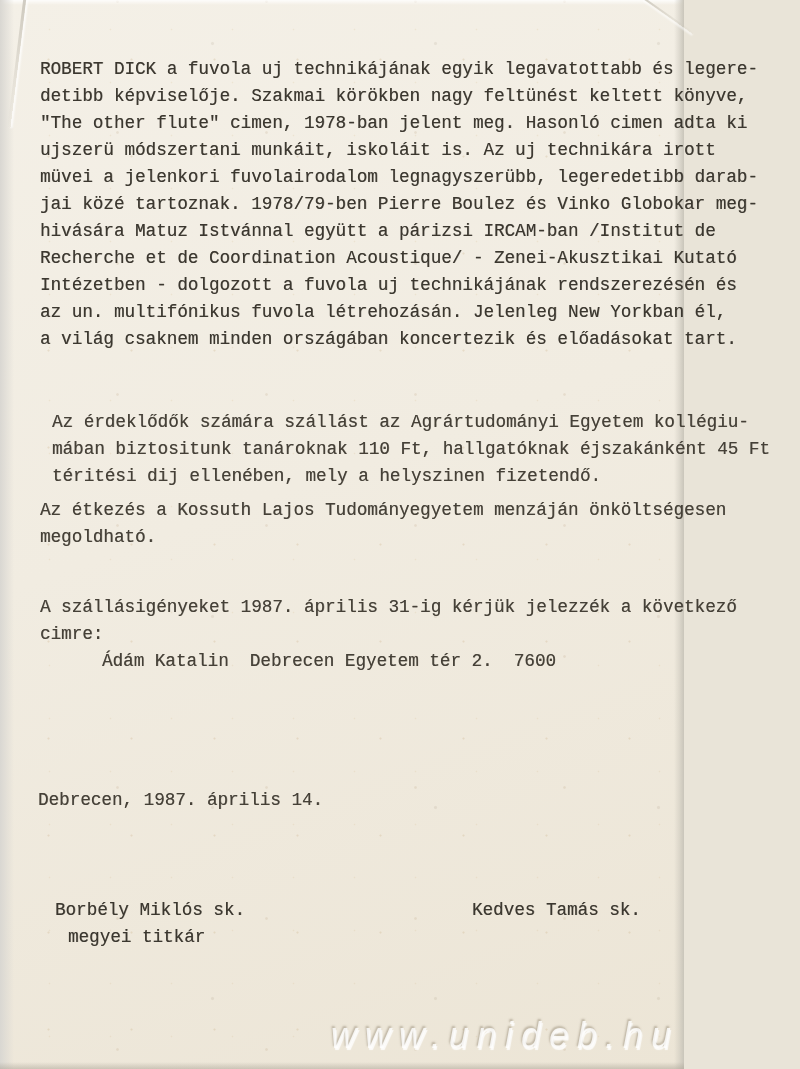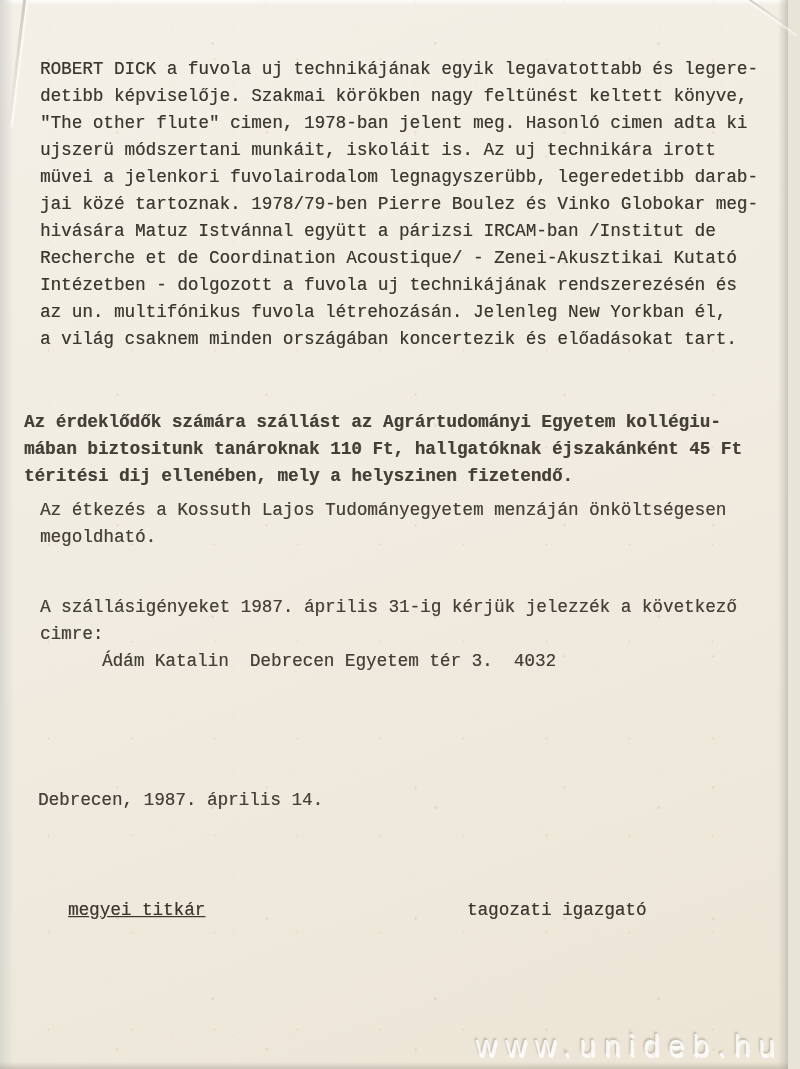--- a/index.html
+++ b/index.html
@@ -5,21 +5,21 @@
   html, body {
     margin: 0;
     padding: 0;
     width: 800px;
     height: 1069px;
     overflow: hidden;
     background: #e9e4d8;
   }
   .paper {
     position: relative;
-    width: 788px;
+    width: 684px;
     height: 1069px;
     background-color: #f1ece1;
     background-image:
       radial-gradient(circle at 50% 50%, rgba(186,150,96,0.20) 0.6px, rgba(186,150,96,0) 1.5px),
       radial-gradient(circle at 50% 50%, rgba(160,128,84,0.14) 0.8px, rgba(160,128,84,0) 1.8px),
       radial-gradient(circle at 50% 50%, rgba(205,178,128,0.18) 0.5px, rgba(205,178,128,0) 1.2px),
       radial-gradient(circle at 50% 50%, rgba(120,98,66,0.10) 1px, rgba(120,98,66,0) 2.1px),
       linear-gradient(160deg, #f4f0e7 0%, #f1ece1 45%, #ece5d6 100%);
     background-size: 83px 97px, 149px 131px, 61px 53px, 223px 191px, 100% 100%;
     background-position: 7px 11px, 43px 67px, 19px 3px, 101px 139px, 0 0;
@@ -59,42 +59,43 @@
   .tw {
     position: absolute;
     margin: 0;
     font-size: 17.6px;
     line-height: 27px;
     white-space: pre;
     letter-spacing: 0;
     text-shadow: 0.4px 0.4px 0.5px rgba(59,55,47,0.55);
   }
   .para-robert  { top: 56px;  left: 40px; }
-  .para-accomm  { top: 409px; left: 24px; color: #454037; font-weight: bold; }
+  .para-accomm  { top: 409px; left: 52px; color: #454037; }
   .para-meals   { top: 497px; left: 40px; color: #454037; }
   .para-booking { top: 594px; left: 40px; color: #454037; }
   .address-line { top: 648px; left: 102px; color: #454037; }
   .dateline     { top: 787px; left: 38px; color: #454037; text-align: center; }
   .sig { position: absolute; top: 897px; }
   .sig-left  { left: 55px; }
   .sig-right { left: 472px; }
   .sig .tw { position: static; display: block; }
-  .sig-left  .sig-title { margin-left: 13px; text-decoration: underline; }
+  .sig-left  .sig-title { margin-left: 13px; }
   .sig-right .sig-title { margin-left: -5px; }
   .watermark {
     position: absolute;
     right: 5px;
-    bottom: 6px;
+    bottom: 12px;
     font-family: "Liberation Sans", sans-serif;
-    font-size: 30px;
+    font-size: 36px;
     letter-spacing: 8px;
     font-weight: 400;
     color: rgba(255,255,255,0.82);
     text-shadow: -1px -2px 2px rgba(152,141,121,0.55), 1px 2px 1px rgba(255,255,255,0.85);
     pointer-events: none;
+    font-style: italic;
   }
 </style>
 </head>
 <body>
 
 <div class="paper">
 
   <div class="edge edge-top"></div>
   <div class="edge edge-left"></div>
   <div class="edge edge-right"></div>
@@ -118,28 +119,29 @@
     <p class="tw para-accomm">Az érdeklődők számára szállást az Agrártudományi Egyetem kollégiu-
 mában biztositunk tanároknak 110 Ft, hallgatóknak éjszakánként 45 Ft
 téritési dij ellenében, mely a helyszinen fizetendő.</p>
 
     <p class="tw para-meals">Az étkezés a Kossuth Lajos Tudományegyetem menzáján önköltségesen
 megoldható.</p>
 
     <p class="tw para-booking">A szállásigényeket 1987. április 31-ig kérjük jelezzék a következő
 cimre:</p>
 
-    <p class="tw address-line">Ádám Katalin  Debrecen Egyetem tér 3.  4032</p>
+    <p class="tw address-line">Ádám Katalin  Debrecen Egyetem tér 2.  7600</p>
 
     <p class="tw dateline">Debrecen, 1987. április 14.</p>
 
     <div class="sig sig-left">
+      <span class="tw sig-name">Borbély Miklós sk.</span>
       <span class="tw sig-title">megyei titkár</span>
     </div>
 
     <div class="sig sig-right">
-      <span class="tw sig-title">tagozati igazgató</span>
+      <span class="tw sig-name">Kedves Tamás sk.</span>
     </div>
   </main>
 
   <div class="watermark">www.unideb.hu</div>
 
 </div>
 
 </body></html>

